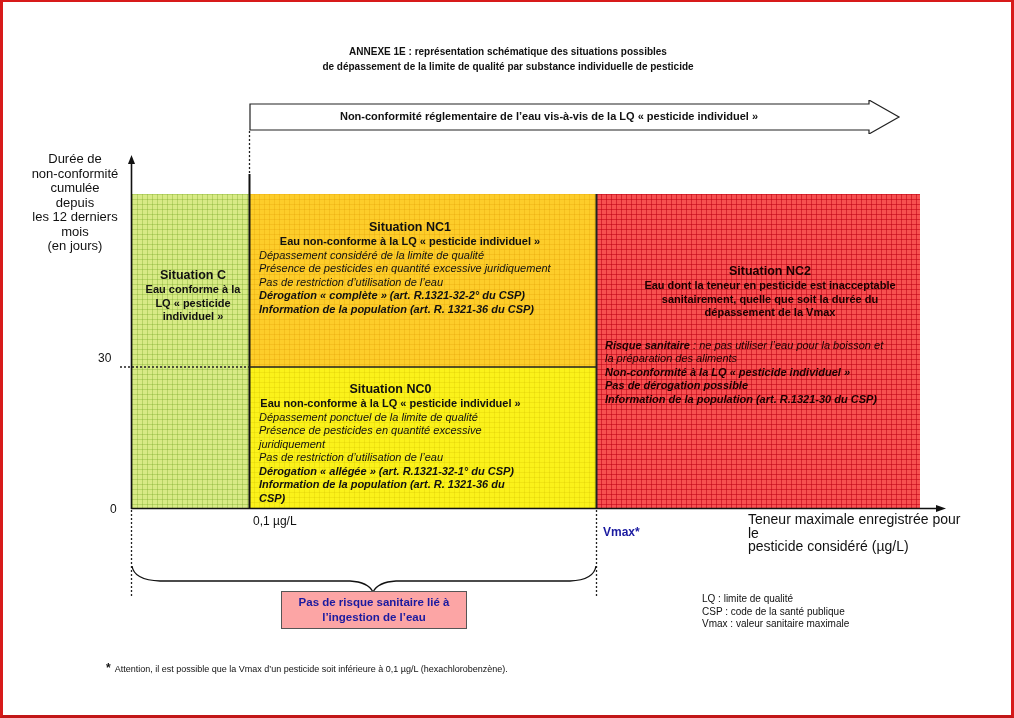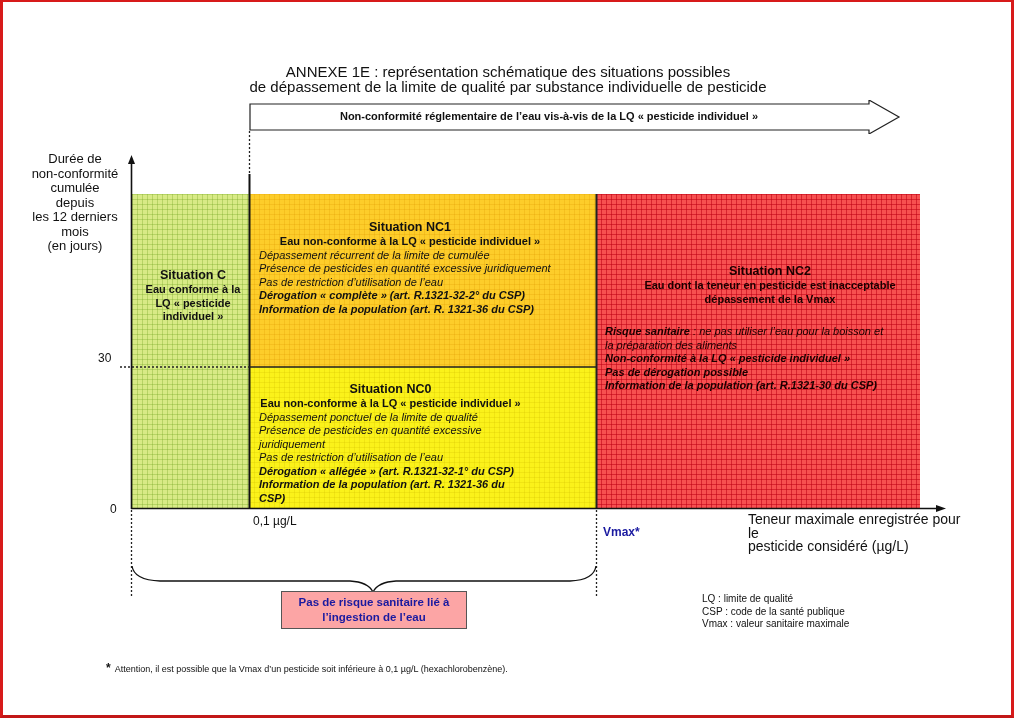--- a/index.html
+++ b/index.html
@@ -2,21 +2,21 @@
 <html><head>
 <meta charset="utf-8">
 <style>
   * { box-sizing: border-box; margin: 0; padding: 0; }
   html, body { width: 1014px; height: 718px; overflow: hidden; background: #ffffff; }
   body { font-family: "Liberation Sans", sans-serif; color: #111; position: relative; }
   .frame { position: absolute; left: 0; top: 0; width: 1014px; height: 718px;
     border-top: 2px solid #d71a1a; border-left: 3px solid #d71a1a;
     border-right: 3px solid #d71a1a; border-bottom: 3px solid #c21717; }
   .abs { position: absolute; }
-  .title { left: 200px; top: 44px; width: 616px; text-align: center; font-weight: normal; font-size: 15px; line-height: 15px; margin-top: 20px; }
+  .title { left: 200px; top: 44px; width: 616px; text-align: center; font-weight: bold; font-size: 10px; line-height: 15px; }
   .arrow-wrap { left: 249px; top: 100px; width: 652px; height: 34px; }
   .arrow-label { left: 249px; top: 110px; width: 600px; text-align: center; font-weight: bold; font-size: 11px; }
   .ylabel { left: 30px; top: 152px; width: 90px; text-align: center; font-size: 13px; line-height: 14.5px; }
   .tick { font-size: 12px; }
   .zone { position: absolute; }
   .grid-green { background-color: #d8ea86;
     background-image: linear-gradient(rgba(120,170,40,0.35) 1px, transparent 1px),
                       linear-gradient(90deg, rgba(120,170,40,0.35) 1px, transparent 1px);
     background-size: 5px 5px; }
   .grid-orange { background-color: #fdcd2a;
@@ -111,21 +111,21 @@
   <div class="sit-title">Situation C</div>
   <div>Eau conforme à la</div>
   <div>LQ « pesticide</div>
   <div>individuel »</div>
 </div>
 
 <div class="zone-text" style="left:249px; top:220px; width:322px;">
   <div class="sit-title">Situation NC1</div>
   <div class="b">Eau non-conforme à la LQ « pesticide individuel »</div>
   <div class="lines-left" style="padding-left:10px;">
-    <div class="it">Dépassement récurrent de la limite de cumulée</div>
+    <div class="it">Dépassement considéré de la limite de qualité</div>
     <div class="it">Présence de pesticides en quantité excessive juridiquement</div>
     <div class="it">Pas de restriction d’utilisation de l’eau</div>
     <div class="bi">Dérogation « complète » (art. R.1321-32-2° du CSP)</div>
     <div class="bi">Information de la population (art. R. 1321-36 du CSP)</div>
   </div>
 </div>
 
 <div class="zone-text" style="left:249px; top:382px; width:283px;">
   <div class="sit-title">Situation NC0</div>
   <div class="b">Eau non-conforme à la LQ « pesticide individuel »</div>
@@ -134,20 +134,21 @@
     <div class="it">Présence de pesticides en quantité excessive juridiquement</div>
     <div class="it">Pas de restriction d’utilisation de l’eau</div>
     <div class="bi">Dérogation « allégée » (art. R.1321-32-1° du CSP)</div>
     <div class="bi">Information de la population (art. R. 1321-36 du CSP)</div>
   </div>
 </div>
 
 <div class="zone-text" style="left:596px; top:264px; width:348px; color:#1a0000;">
   <div class="sit-title">Situation NC2</div>
   <div class="b">Eau dont la teneur en pesticide est inacceptable</div>
+  <div class="b">sanitairement, quelle que soit la durée du</div>
   <div class="b">dépassement de la Vmax</div>
   <div class="lines-left" style="padding-left:9px; margin-top:19px;">
     <div class="it"><span class="bi">Risque sanitaire</span><span> : ne pas utiliser l’eau pour la boisson et</span></div>
     <div class="it">la préparation des aliments</div>
     <div class="bi">Non-conformité à la LQ « pesticide individuel »</div>
     <div class="bi">Pas de dérogation possible</div>
     <div class="bi">Information de la population (art. R.1321-30 du CSP)</div>
   </div>
 </div>
 

